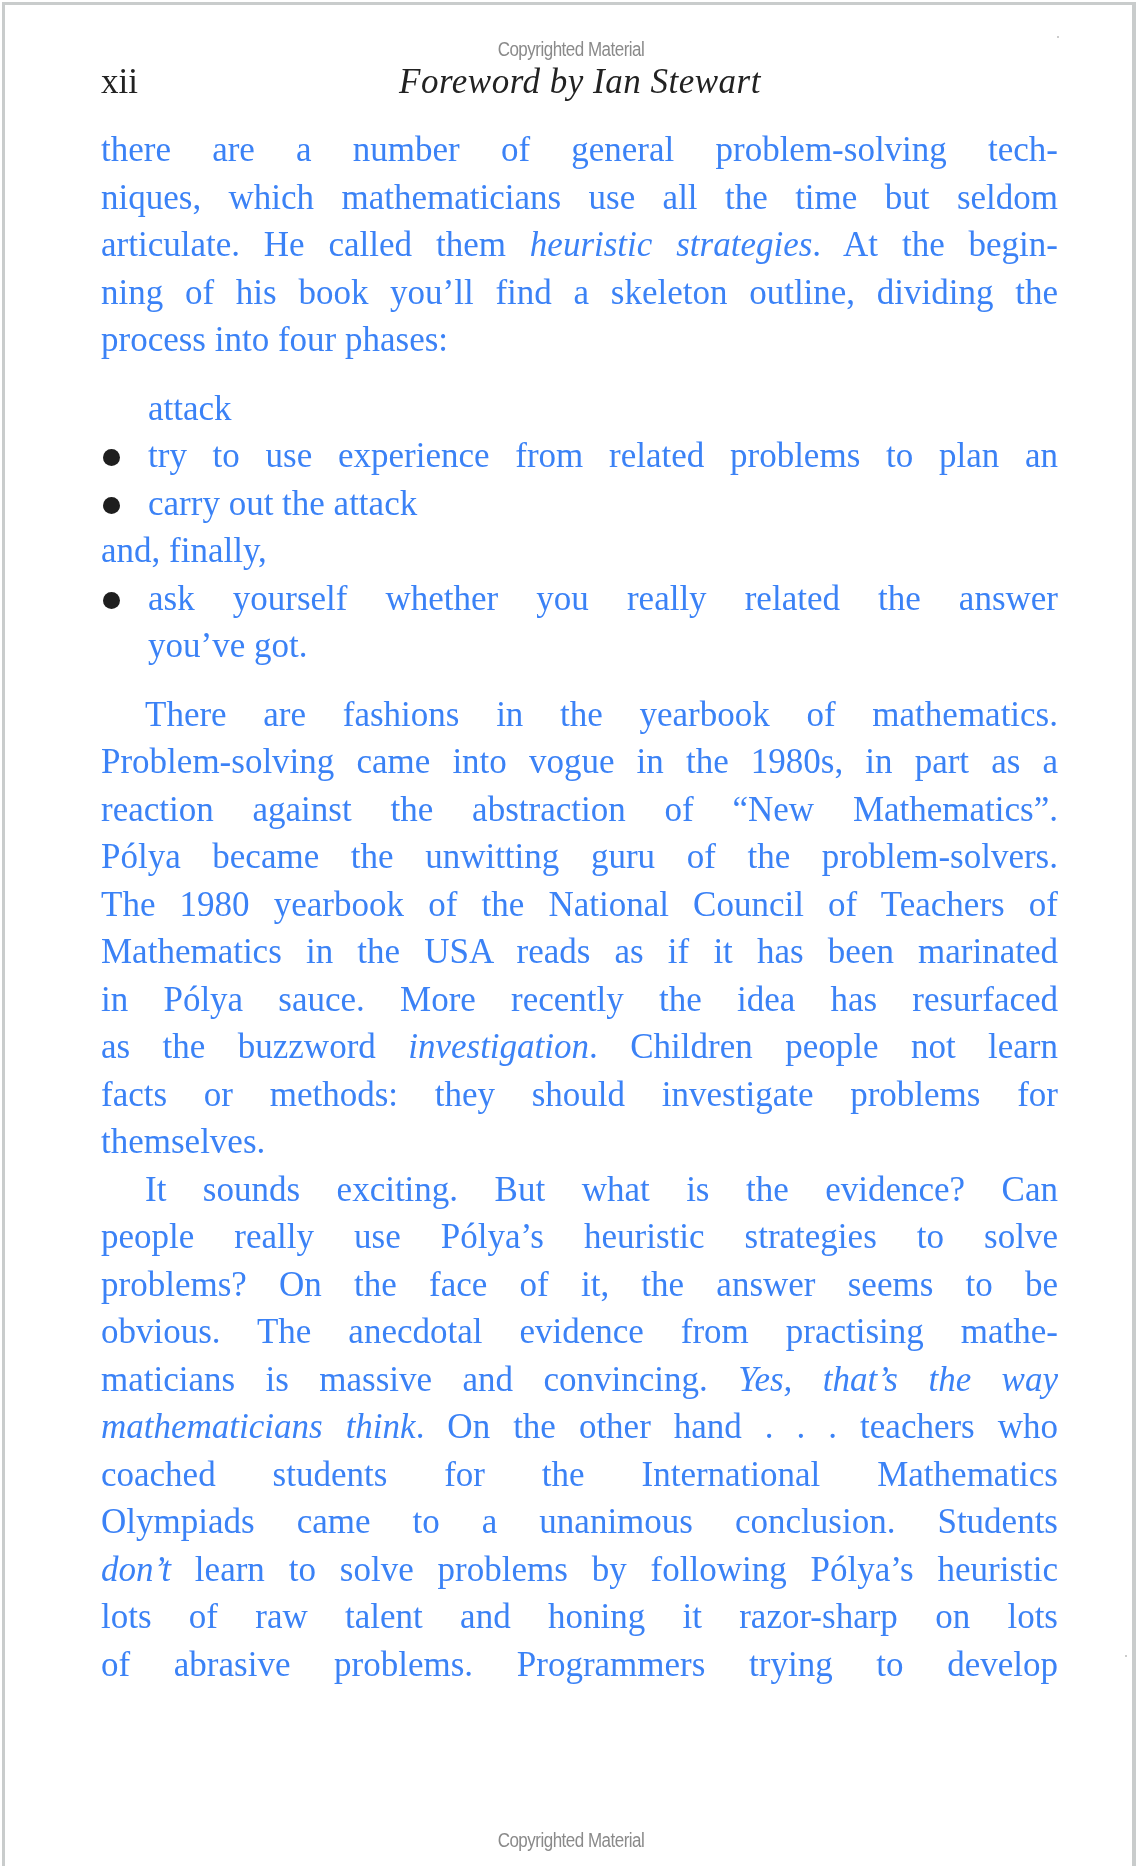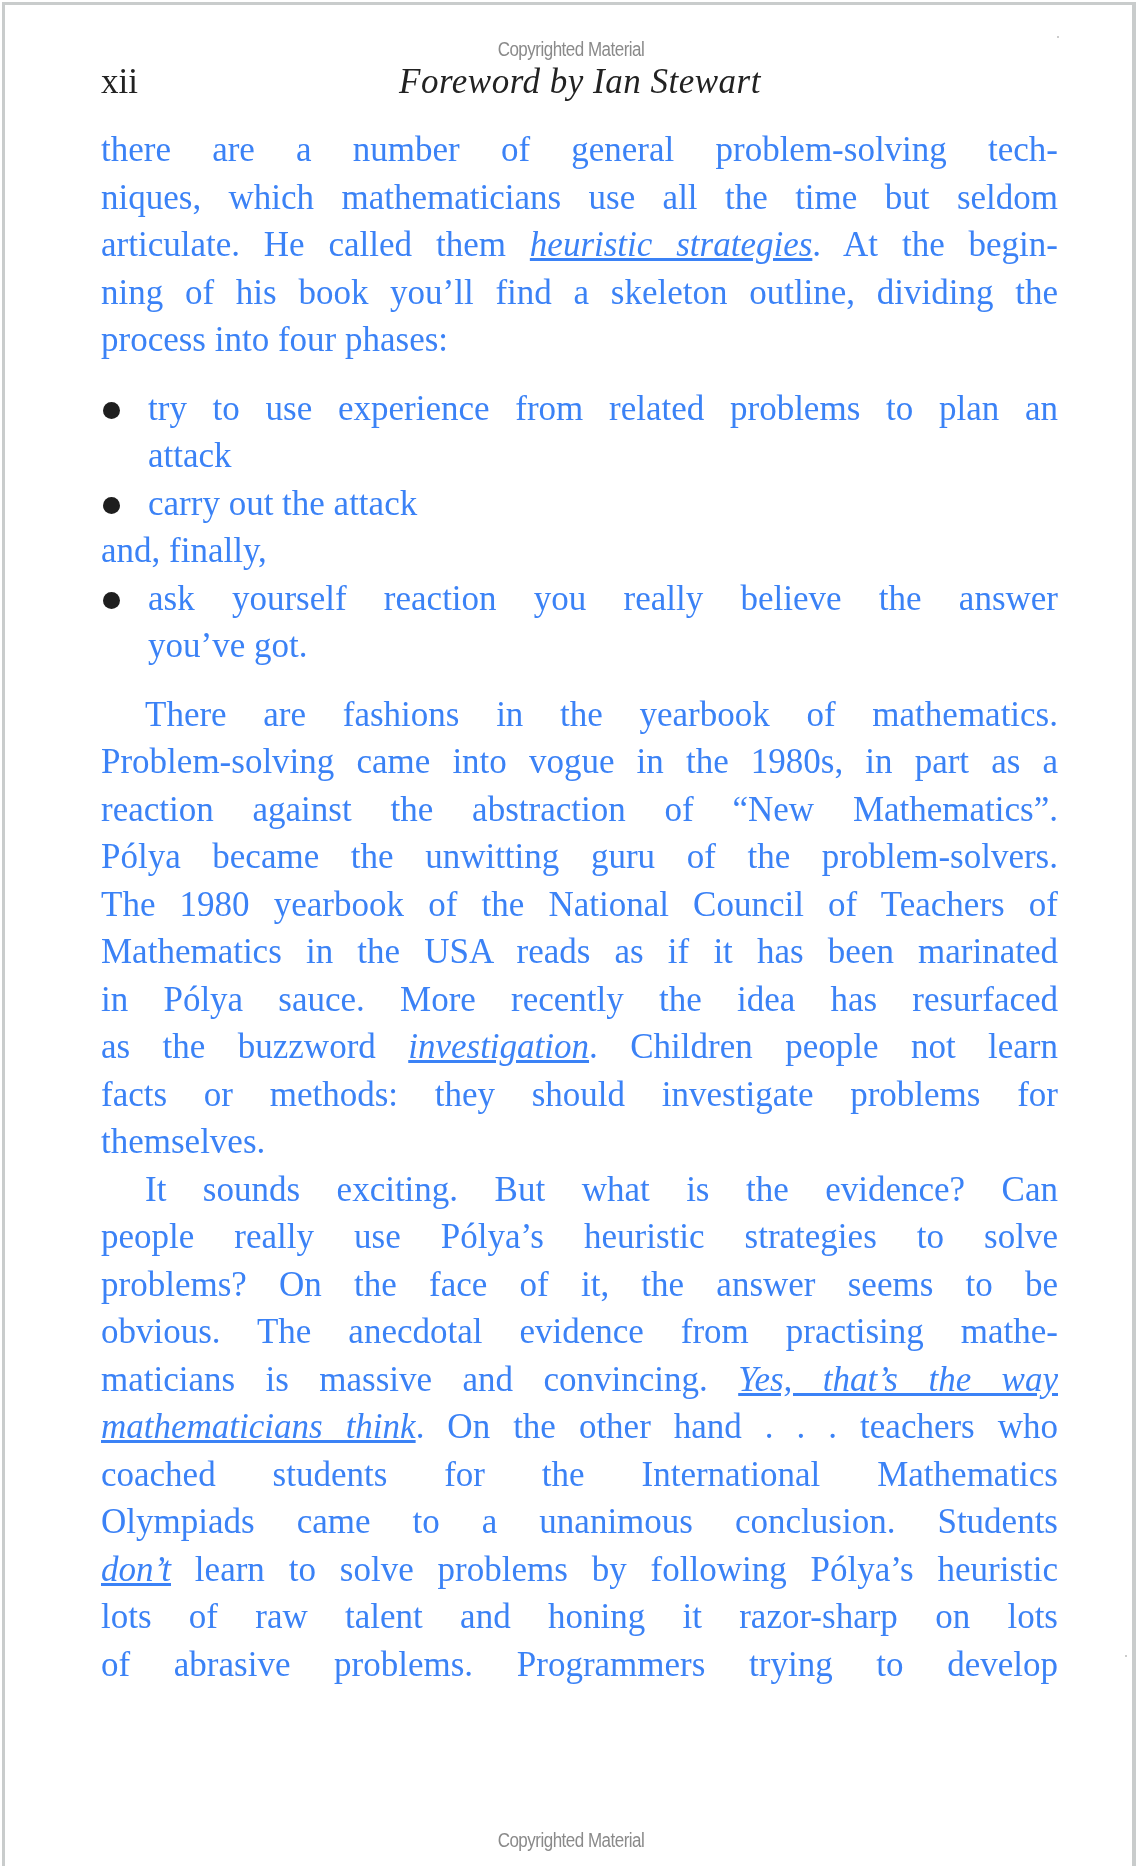--- a/index.html
+++ b/index.html
@@ -33,21 +33,21 @@
     .line { display: block; height: 47.5px; white-space: nowrap; text-align: justify; text-align-last: justify; }
     .line.last { text-align-last: left; }
     .line.indent { padding-left: 44px; }
     .bullet-line { position: relative; padding-left: 47px; }
     .bullet-line.cont { padding-left: 47px; }
     .bullet {
       position: absolute; left: 2px; top: 17px; width: 17px; height: 17px; border-radius: 50%; background: #1e1e1e;
     }
     .gap-small { height: 21px; }
     .gap-para { height: 21px; }
-    em { font-style: italic; text-decoration: underline; }
+    em { font-style: italic; }
     .stray-dot { position: absolute; width: 2px; height: 2px; background: #bbb; border-radius: 1px; }
   </style>
 </head>
 <body>
 
 <div class="page-frame"></div>
 
 <div class="watermark wm-top">Copyrighted Material</div>
 
 <div class="running-head">
@@ -61,29 +61,29 @@
     <span class="line">niques, which mathematicians use all the time but seldom</span>
     <span class="line"><span>articulate. He called them </span><em>heuristic strategies</em><span>. At the begin-</span></span>
     <span class="line">ning of his book you’ll find a skeleton outline, dividing the</span>
     <span class="line last">process into four phases:</span>
   </div>
 
   <div class="gap-small"></div>
 
   <div>
     <div>
+      <span class="line last bullet-line cont">attack</span>
       <span class="line bullet-line"><span class="bullet"></span><span>try to use experience from related problems to plan an</span></span>
-      <span class="line last bullet-line cont">attack</span>
     </div>
     <div>
       <span class="line last bullet-line"><span class="bullet"></span><span>carry out the attack</span></span>
     </div>
     <span class="line last">and, finally,</span>
     <div>
-      <span class="line bullet-line"><span class="bullet"></span><span>ask yourself reaction you really believe the answer</span></span>
+      <span class="line bullet-line"><span class="bullet"></span><span>ask yourself whether you really related the answer</span></span>
       <span class="line last bullet-line cont">you’ve got.</span>
     </div>
   </div>
 
   <div class="gap-para"></div>
 
   <div>
     <span class="line indent">There are fashions in the yearbook of mathematics.</span>
     <span class="line">Problem-solving came into vogue in the 1980s, in part as a</span>
     <span class="line">reaction against the abstraction of “New Mathematics”.</span>

